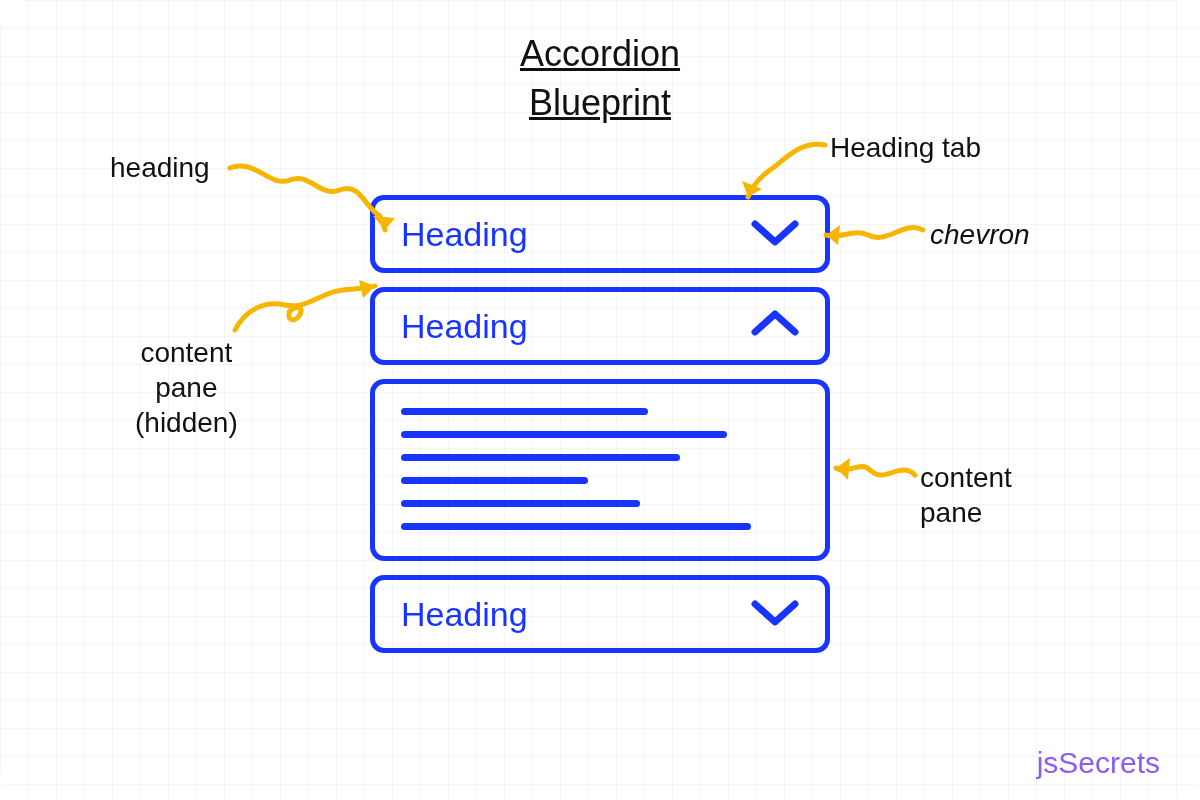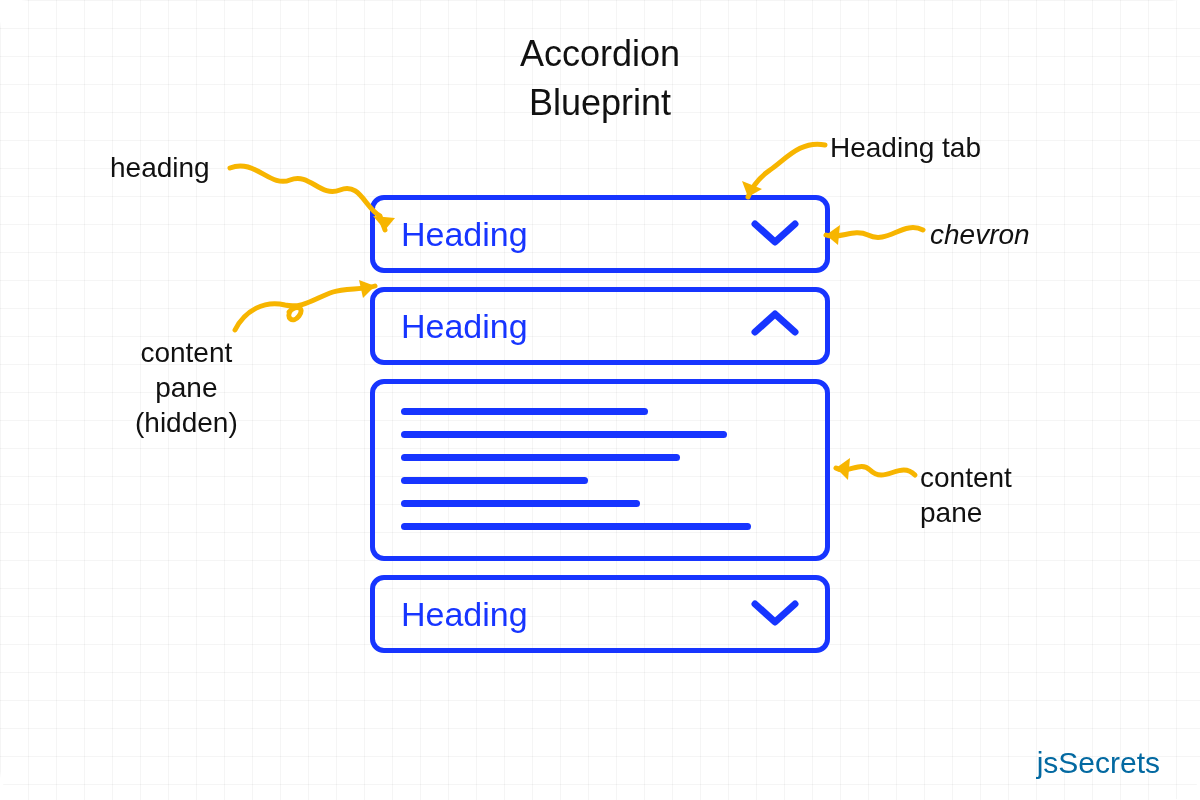--- a/index.html
+++ b/index.html
@@ -22,20 +22,21 @@
   }
   .diagram-title {
     position: absolute;
     top: 30px; left: 0; right: 0;
     text-align: center;
     font-size: 36px;
     line-height: 1.35;
     color: #111;
     font-weight: 400;
     white-space: pre-line;
+    text-decoration: underline;
   }
   .accordion {
     position: absolute;
     left: 370px; top: 195px;
     width: 460px;
     display: flex; flex-direction: column;
     gap: 14px;
   }
   .tab {
     border: 5px solid #1735ff;
@@ -67,21 +68,21 @@
     color: #111;
     font-size: 28px;
     line-height: 1.25;
     white-space: pre-line;
     text-align: left;
   }
   .attribution {
     position: absolute;
     right: 40px; bottom: 20px;
     font-size: 30px;
-    color: #0369a1;
+    color: #8b5cf6;
   }
   svg.arrow { position: absolute; overflow: visible; }
   .arrow path { stroke: #f7b500; stroke-width: 5; fill: none; stroke-linecap: round; stroke-linejoin: round; }
   .arrow .head { fill: #f7b500; stroke: none; }
 </style>
 </head>
 <body>
 
 <div class="grid-bg"></div>
 

